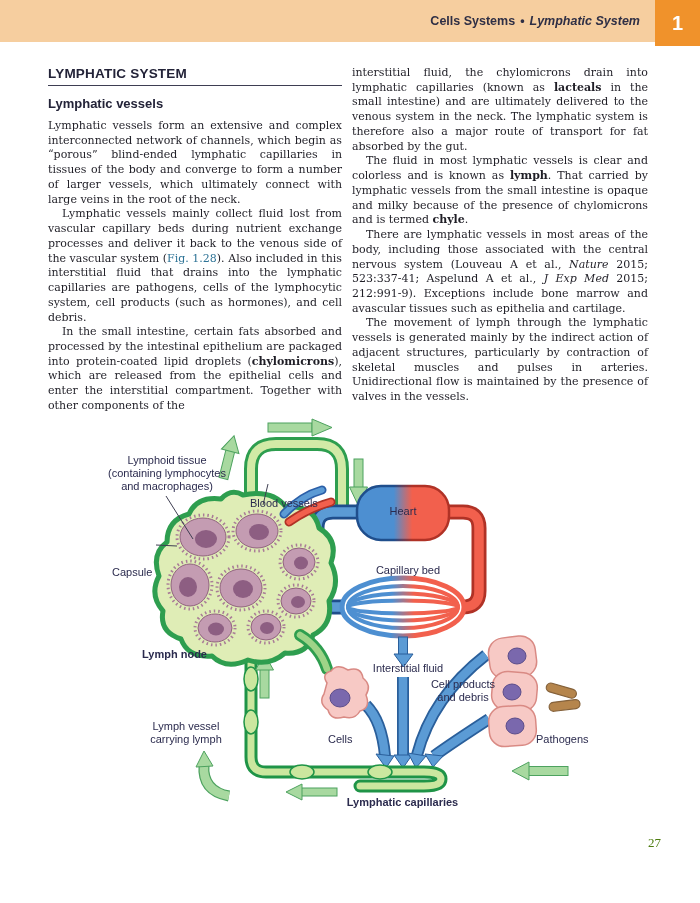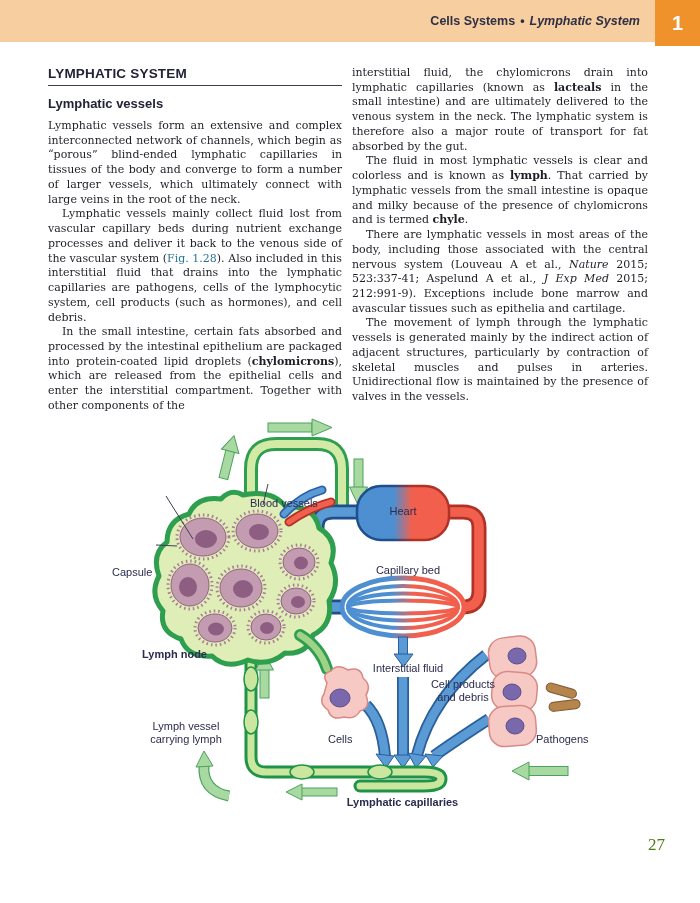--- a/index.html
+++ b/index.html
@@ -31,21 +31,21 @@
   .diagram{position:absolute;left:0;top:415px;width:700px;height:403px;}
   .fig-label{position:absolute;font-size:11px;color:#2B2B4E;line-height:1.18;
        white-space:pre-line;text-align:center;}
   .fig-label.la{text-align:left;margin-top:28px;}
   .fig-label.bold{font-weight:bold;}
 
   
   .caption{position:absolute;left:48px;top:818px;width:572px;background:#E8E7E4;
        padding:6px 10px 8px 10px;font-size:9.9px;line-height:1.45;color:#2A2A2A;}
   .page-number{position:absolute;left:648px;top:835px;font-family:"Liberation Serif",serif;
-       font-size:17px;color:#4d7c0f;}
+       font-size:13px;color:#4d7c0f;}
 </style>
 </head>
 <body>
 
 <div class="page">
 
   <div class="header-band"></div>
   <div class="breadcrumb">
     <span class="bc-bold">Cells Systems</span><span class="bc-sep">•</span><span class="bc-italic">Lymphatic System</span>
   </div>
@@ -232,20 +232,23 @@
           <ellipse cx="515" cy="311" rx="9" ry="8"></ellipse>
         </g>
       </g>
       <g fill="#B5854C" stroke="#84613A" stroke-width="1.2">
         <rect x="546" y="271" width="31" height="9" rx="4.5" transform="rotate(16 561 275)"></rect>
         <rect x="549" y="286" width="31" height="9" rx="4.5" transform="rotate(-7 564 290)"></rect>
       </g>
     </svg>
   </div>
 
+  <div class="fig-label" style="left:92px;top:454px;width:150px;">Lymphoid tissue
+(containing lymphocytes
+and macrophages)</div>
   <div class="fig-label la" style="left:250px;top:469px;">Blood vessels</div>
   <div class="fig-label la" style="left:112px;top:538px;">Capsule</div>
   <div class="fig-label la bold" style="left:142px;top:620px;">Lymph node</div>
   <div class="fig-label" style="left:375px;top:505px;width:56px;">Heart</div>
   <div class="fig-label" style="left:368px;top:564px;width:80px;">Capillary bed</div>
   <div class="fig-label" style="left:363px;top:662px;width:90px;">Interstitial fluid</div>
   <div class="fig-label la" style="left:328px;top:705px;">Cells</div>
   <div class="fig-label" style="left:413px;top:678px;width:100px;">Cell products
 and debris</div>
   <div class="fig-label la" style="left:536px;top:705px;">Pathogens</div>

